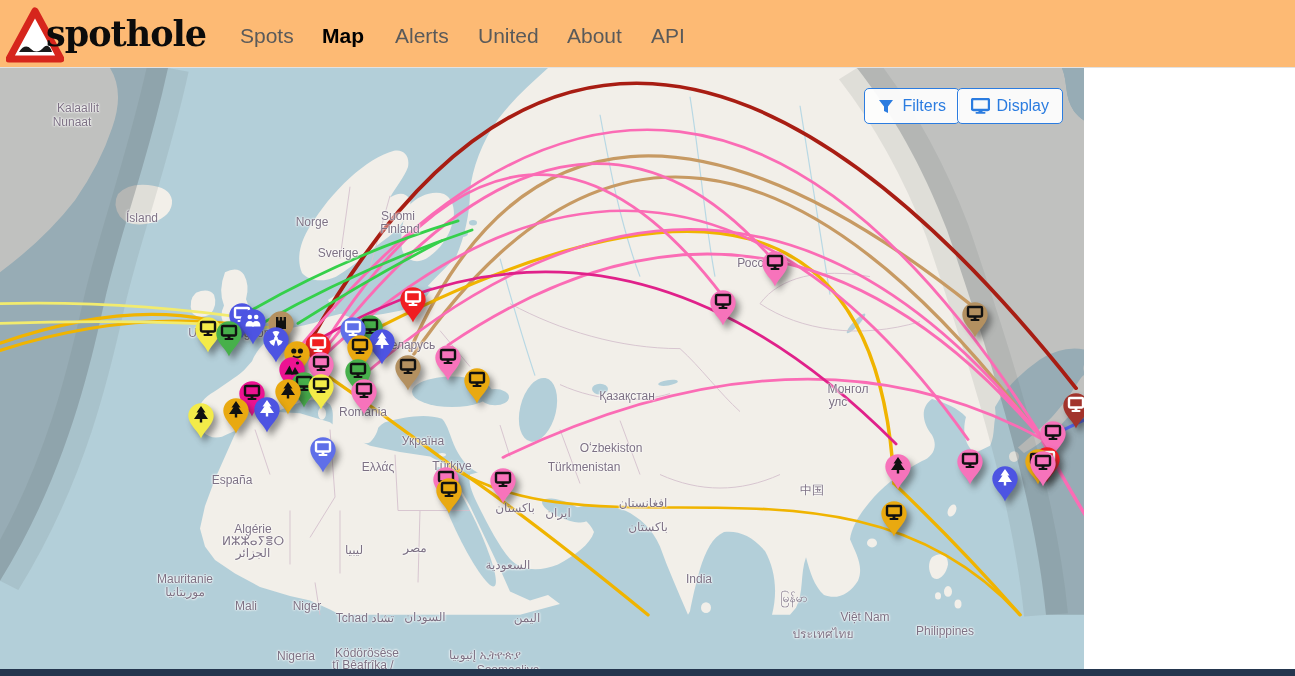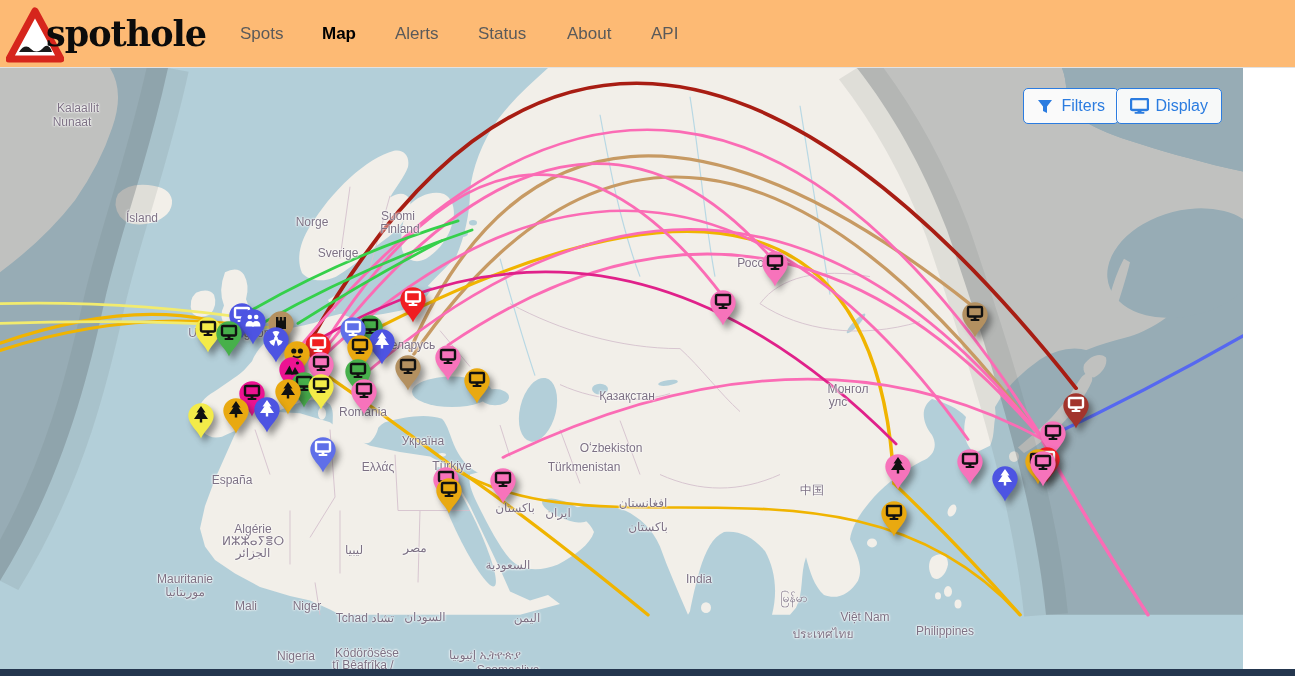--- a/index.html
+++ b/index.html
@@ -4,25 +4,25 @@
 <style>
   * { margin:0; padding:0; box-sizing:border-box; }
   html,body { width:1295px; height:676px; overflow:hidden; font-family:"Liberation Sans",sans-serif; background:#fff; }
   #stage { position:relative; width:1295px; height:676px; }
 
   
   #header { position:absolute; top:0; left:0; width:1295px; height:68px; background:#fdba74; border-bottom:1px solid #e2e2e2; z-index:50; }
   #logo { position:absolute; left:4px; top:5px; width:230px; height:60px; }
   #logo-tri { position:absolute; left:2px; top:2px; }
   #logo-text { position:absolute; left:42px; top:8px; font-family:"DejaVu Serif","Liberation Serif",serif; font-weight:bold; font-size:35px; color:#0c0c0c; letter-spacing:-1px; }
-  .nav-item { position:absolute; top:24px; font-size:17px; color:#5a5a5a; cursor:pointer; text-decoration:none; }
+  .nav-item { position:absolute; top:24px; font-size:21px; color:#5a5a5a; cursor:pointer; text-decoration:none; }
   .nav-item.active { color:#000; font-weight:bold; }
 
   
-  #map { position:absolute; top:68px; left:0; width:1243px; height:608px; background:#b3cfd9; overflow:hidden; }
+  #map { position:absolute; top:68px; left:0; width:1084px; height:608px; background:#b3cfd9; overflow:hidden; }
   #basemap { position:absolute; top:0; left:0; }
   #label-layer { position:absolute; top:0; left:0; width:100%; height:100%; pointer-events:none; }
   .map-label { position:absolute; transform:translate(-50%,-50%); font-size:12px; color:#7d7184; white-space:nowrap;
                text-shadow:0 0 2px #fff,0 0 2px #fff,0 0 3px #fff; }
   #marker-layer { position:absolute; top:0; left:0; width:100%; height:100%; }
   .pin { position:absolute; width:28px; height:38px; filter:drop-shadow(4px 5px 3px rgba(30,30,30,0.45)); cursor:pointer; }
 
   
   .map-btn { position:absolute; top:20px; height:36px; display:flex; align-items:center; gap:7px;
              background:rgba(255,255,255,0.92); border:1px solid #2b7ce0; border-radius:5px;
@@ -42,21 +42,21 @@
       <svg id="logo-tri" width="58" height="58" viewBox="0 0 58 58">
         <path d="M29,4 L55,52 L3,52 Z" fill="#ffffff" stroke="#d6251c" stroke-width="7" stroke-linejoin="round"></path>
         <path d="M13,45 Q19,36 25,42 Q31,48 38,40 Q43,36 46,45 Z" fill="#1a1a1a"></path>
       </svg>
       <span id="logo-text">spothole</span>
     </div>
     <nav id="nav">
         <a class="nav-item" style="left: 240px;">Spots</a>
         <a class="nav-item active" style="left: 322px;">Map</a>
         <a class="nav-item" style="left: 395px;">Alerts</a>
-        <a class="nav-item" style="left: 478px;">Status</a>
+        <a class="nav-item" style="left: 478px;">United</a>
         <a class="nav-item" style="left: 567px;">About</a>
         <a class="nav-item" style="left: 651px;">API</a>
       </nav>
   </div>
 
   <div id="map">
 
     <svg id="basemap" width="1295" height="608" viewBox="0 68 1295 676" preserveAspectRatio="none">
 
       <rect x="0" y="68" width="1295" height="608" fill="#b3cfd9"></rect>

